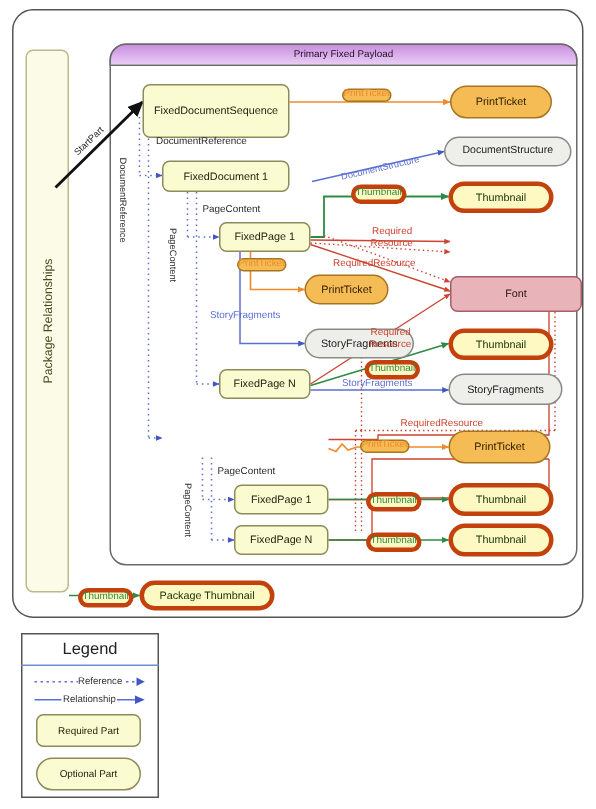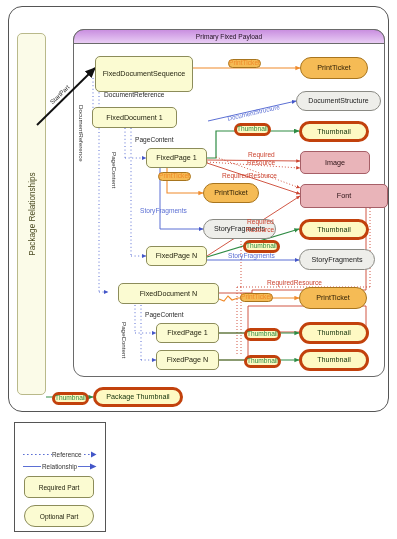--- a/index.html
+++ b/index.html
@@ -152,43 +152,40 @@
     <path d="M219,333 L299,333" stroke="#2e8b43" stroke-width="1.1" fill="none" marker-end="url(#agreen)"></path>
     <path d="M219,360 L299,360" stroke="#2e8b43" stroke-width="1.1" fill="none" marker-end="url(#agreen)"></path>
 
     <path d="M46,397 L93,397" stroke="#2e8b43" stroke-width="1.1" fill="none" marker-end="url(#agreen)"></path>
   </svg>
 
   <div class="node req" style="left:95px;top:56px;width:98px;height:36px;font-size:7.2px;">
     <span>FixedDocumentSequence</span>
     </div>
 
-  <div class="node req" style="left:92px;top:107px;width:85px;height:21px;font-size:7.2px;">
+  <div class="node req" style="left:108px;top:107px;width:85px;height:21px;font-size:7.2px;">
     <span>FixedDocument 1</span>
     </div>
 
   <div class="node req" style="left:146px;top:148px;width:61px;height:20px;font-size:7.2px;">
     <span>FixedPage 1</span>
     </div>
 
   <div class="node orange" style="left:203px;top:183px;width:56px;height:20px;font-size:7.2px;">
     <span>PrintTicket</span>
     </div>
 
   <div class="node grey" style="left:203px;top:219px;width:73px;height:20px;font-size:7.2px;">
     <span>StoryFragments</span>
     </div>
 
   <div class="node req" style="left:146px;top:246px;width:61px;height:20px;font-size:7.2px;">
     <span>FixedPage N</span>
     </div>
 
-  <div class="node req" style="left:118px;top:283px;width:101px;height:21px;font-size:7.2px;">
-    <span>FixedDocument N</span>
-    </div>
 
   <div class="node req" style="left:156px;top:323px;width:63px;height:20px;font-size:7.2px;">
     <span>FixedPage 1</span>
     </div>
 
   <div class="node req" style="left:156px;top:350px;width:63px;height:20px;font-size:7.2px;">
     <span>FixedPage N</span>
     </div>
 
   <div class="node orange" style="left:300px;top:57px;width:68px;height:22px;font-size:7.2px;">
@@ -196,23 +193,20 @@
     </div>
 
   <div class="node grey" style="left:296px;top:91px;width:85px;height:20px;font-size:7px;">
     <span>DocumentStructure</span>
     </div>
 
   <div class="node green" style="left:299px;top:121px;width:70px;height:21px;font-size:7.2px;">
     <span>Thumbnail</span>
     </div>
 
-  <div class="node pink" style="left:300px;top:151px;width:70px;height:23px;font-size:7.2px;">
-    <span>Image</span>
-    </div>
 
   <div class="node pink" style="left:300px;top:184px;width:88px;height:24px;font-size:7.2px;">
     <span>Font</span>
     </div>
 
   <div class="node green" style="left:299px;top:219px;width:70px;height:21px;font-size:7.2px;">
     <span>Thumbnail</span>
     </div>
 
   <div class="node grey" style="left:299px;top:249px;width:76px;height:21px;font-size:7.2px;">
@@ -275,20 +269,21 @@
 
   <div class="lbl dark rot" style="left:127px;top:322px;font-size:6.2px;transform:rotate(90deg);transform-origin:left top;">PageContent</div>
 
   <div class="lbl green" style="left:244px;top:328px;font-size:6.6px;">Thumbnail</div>
 
   <div class="lbl green" style="left:244px;top:355px;font-size:6.6px;">Thumbnail</div>
 
   <div class="lbl green" style="left:52px;top:392px;font-size:6.6px;">Thumbnail</div>
 
   <div class="legend-box"></div>
+  <div class="legend-title">Legend</div>
 
   <div class="legend-row" style="left:22px;top:450px;width:76px;height:9px;">
     <svg width="76" height="9" viewBox="0 0 76 9">
       <path d="M1,4.5 L30,4.5" stroke="#5b6fd4" stroke-width="1" stroke-dasharray="1.6,2.4" fill="none"></path>
       <path d="M62,4.5 L69,4.5" stroke="#5b6fd4" stroke-width="1" stroke-dasharray="1.6,2.4" fill="none"></path>
       <path d="M69,1.6 L74.5,4.5 L69,7.4 z" fill="#4356c8"></path>
     </svg>
     <span style="position:absolute;left:30px;top:0.5px;font-size:6.4px;color:#333;">Reference</span>
   </div>
 

